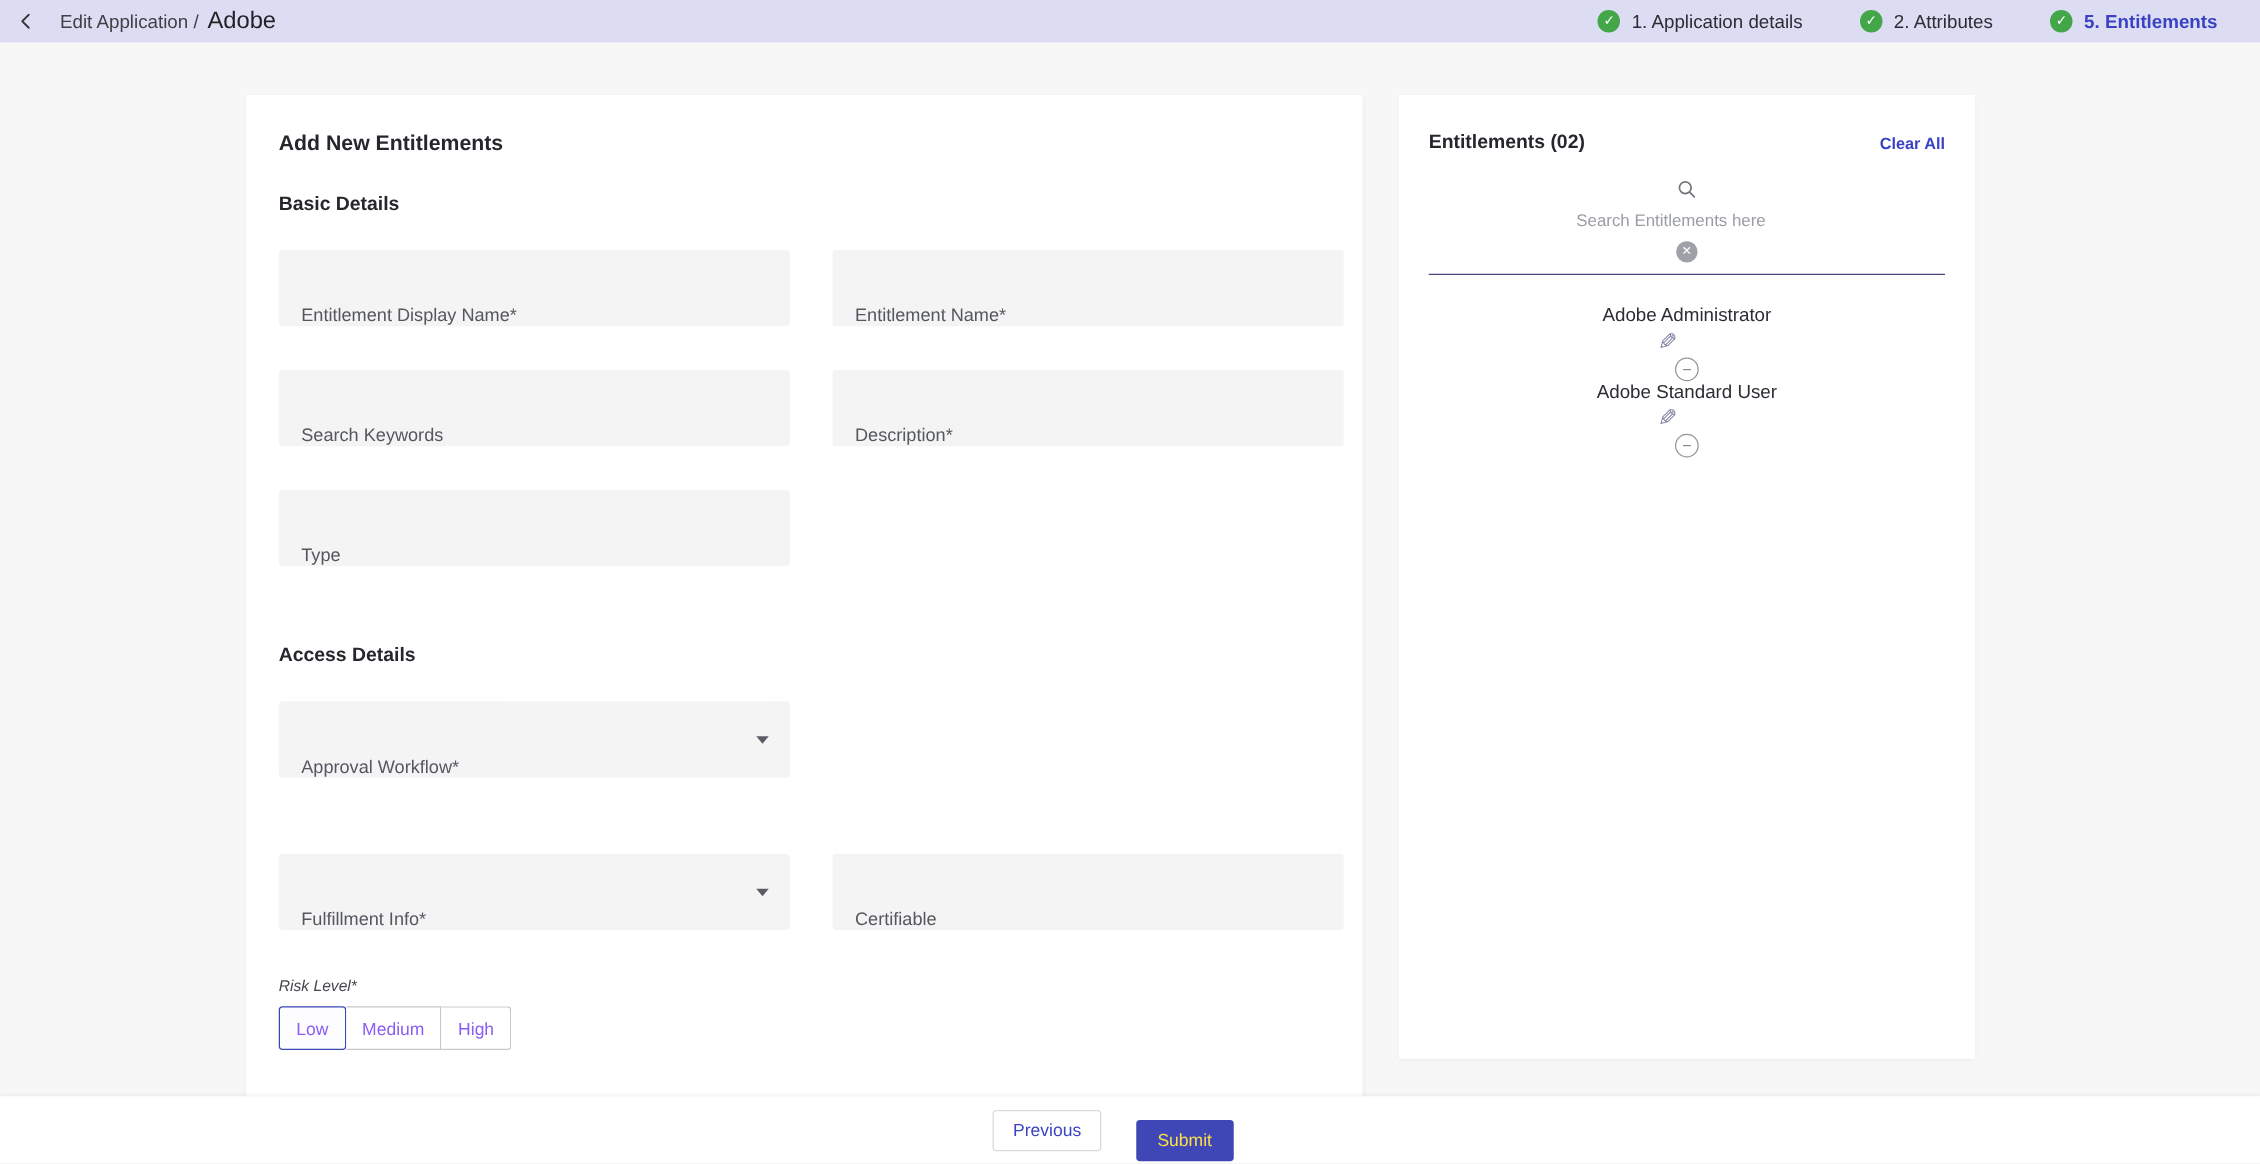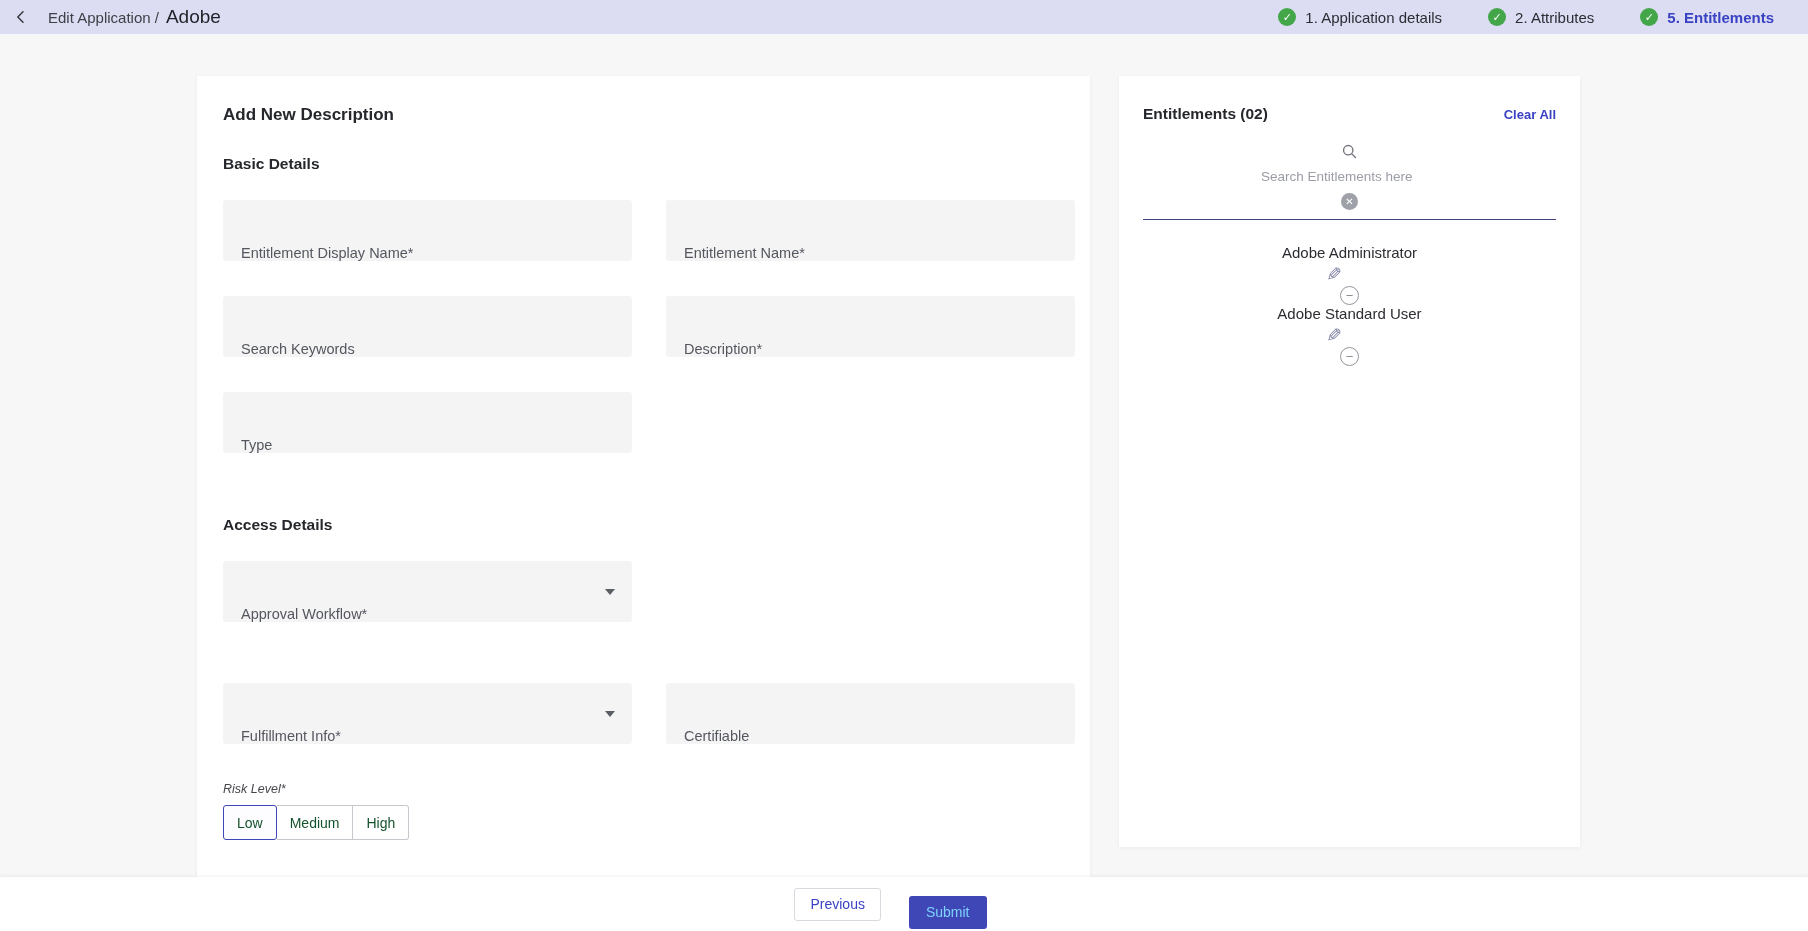--- a/index.html
+++ b/index.html
@@ -36,21 +36,21 @@
     padding:0 18px;font-size:14.5px;color:#55575f;position:relative;cursor:text;}
   .field.select{cursor:pointer;}
   .caret{position:absolute;right:17px;top:50%;margin-top:-3px;width:0;height:0;
     border-left:5px solid transparent;border-right:5px solid transparent;border-top:6px solid #5b5d65;}
   .access-section{margin-top:63px;}
   .fulfill-grid{margin-top:61px;}
   .risk{margin-top:38px;}
   .risk-label{font-size:12.5px;color:#45474d;margin:0 0 9px;font-style:italic;}
   .segmented{display:inline-flex;align-items:stretch;}
   .seg{height:35px;padding:0 13px;background:#fff;border:1px solid #c7c8cd;border-left-width:0;
-    font-size:14px;color:#14532d;display:flex;align-items:center;cursor:pointer;}
+    font-size:14px;color:#8b5cf6;display:flex;align-items:center;cursor:pointer;}
   .seg:first-child{border-left-width:1px;border-radius:3px 0 0 3px;}
   .seg:last-child{border-radius:0 3px 3px 0;}
   .seg.selected{border:1.5px solid var(--accent);border-radius:3px;background:#fdfdff;}
 
   
   .ent-card{position:absolute;left:1119px;top:76px;width:461px;height:771px;background:#fff;
     box-shadow:0 1px 4px rgba(0,0,0,0.05);padding:29px 24px;}
   .ent-head{display:flex;align-items:center;justify-content:space-between;margin-bottom:20px;}
   .ent-title{font-size:15.5px;font-weight:700;color:#25272c;}
   .clear-all{font-size:13px;color:var(--accent-strong);font-weight:600;cursor:pointer;}
@@ -67,21 +67,21 @@
   .minus-icon{width:19px;height:19px;border-radius:50%;border:1.5px solid #94969d;color:#85878e;
     display:flex;align-items:center;justify-content:center;font-size:13px;line-height:1;cursor:pointer;flex:0 0 auto;}
 
   
   .footer{position:absolute;left:0;right:0;bottom:0;height:54px;background:#fff;
     box-shadow:0 -1px 3px rgba(0,0,0,0.06);display:flex;align-items:center;justify-content:center;
     gap:28px;padding-right:27px;}
   .btn-prev{height:33px;padding:0 15px;background:#fff;border:1px solid #d9dadf;border-radius:3px;
     color:var(--accent-strong);font-size:14px;font-family:inherit;cursor:pointer;}
   .btn-submit{height:33px;padding:0 17px;background:var(--accent);border:none;border-radius:3px;
-    color:#7dd3fc;font-size:14px;font-family:inherit;cursor:pointer;margin-top:16px;}
+    color:#fde047;font-size:14px;font-family:inherit;cursor:pointer;margin-top:16px;}
 </style>
 </head>
 <body>
 
 <div class="screen">
 
   <div class="header">
     <span class="back-btn">
       <svg width="16" height="16" viewBox="0 0 20 20">
         <polyline points="12.5,3.5 6,10 12.5,16.5" fill="none" stroke="#35363c" stroke-width="1.8" stroke-linecap="round" stroke-linejoin="round"></polyline>
@@ -101,21 +101,21 @@
         <span class="step-label">2. Attributes</span>
       </div>
       <div class="step active">
         <span class="check">✓</span>
         <span class="step-label">5. Entitlements</span>
       </div>
     </div>
   </div>
 
   <div class="form-card">
-    <h1 class="form-title">Add New Description</h1>
+    <h1 class="form-title">Add New Entitlements</h1>
 
     <h2 class="section-title">Basic Details</h2>
     <div class="grid">
       <div class="field">
         <span>Entitlement Display Name*</span>
       </div>
       <div class="field">
         <span>Entitlement Name*</span>
       </div>
       <div class="field">

